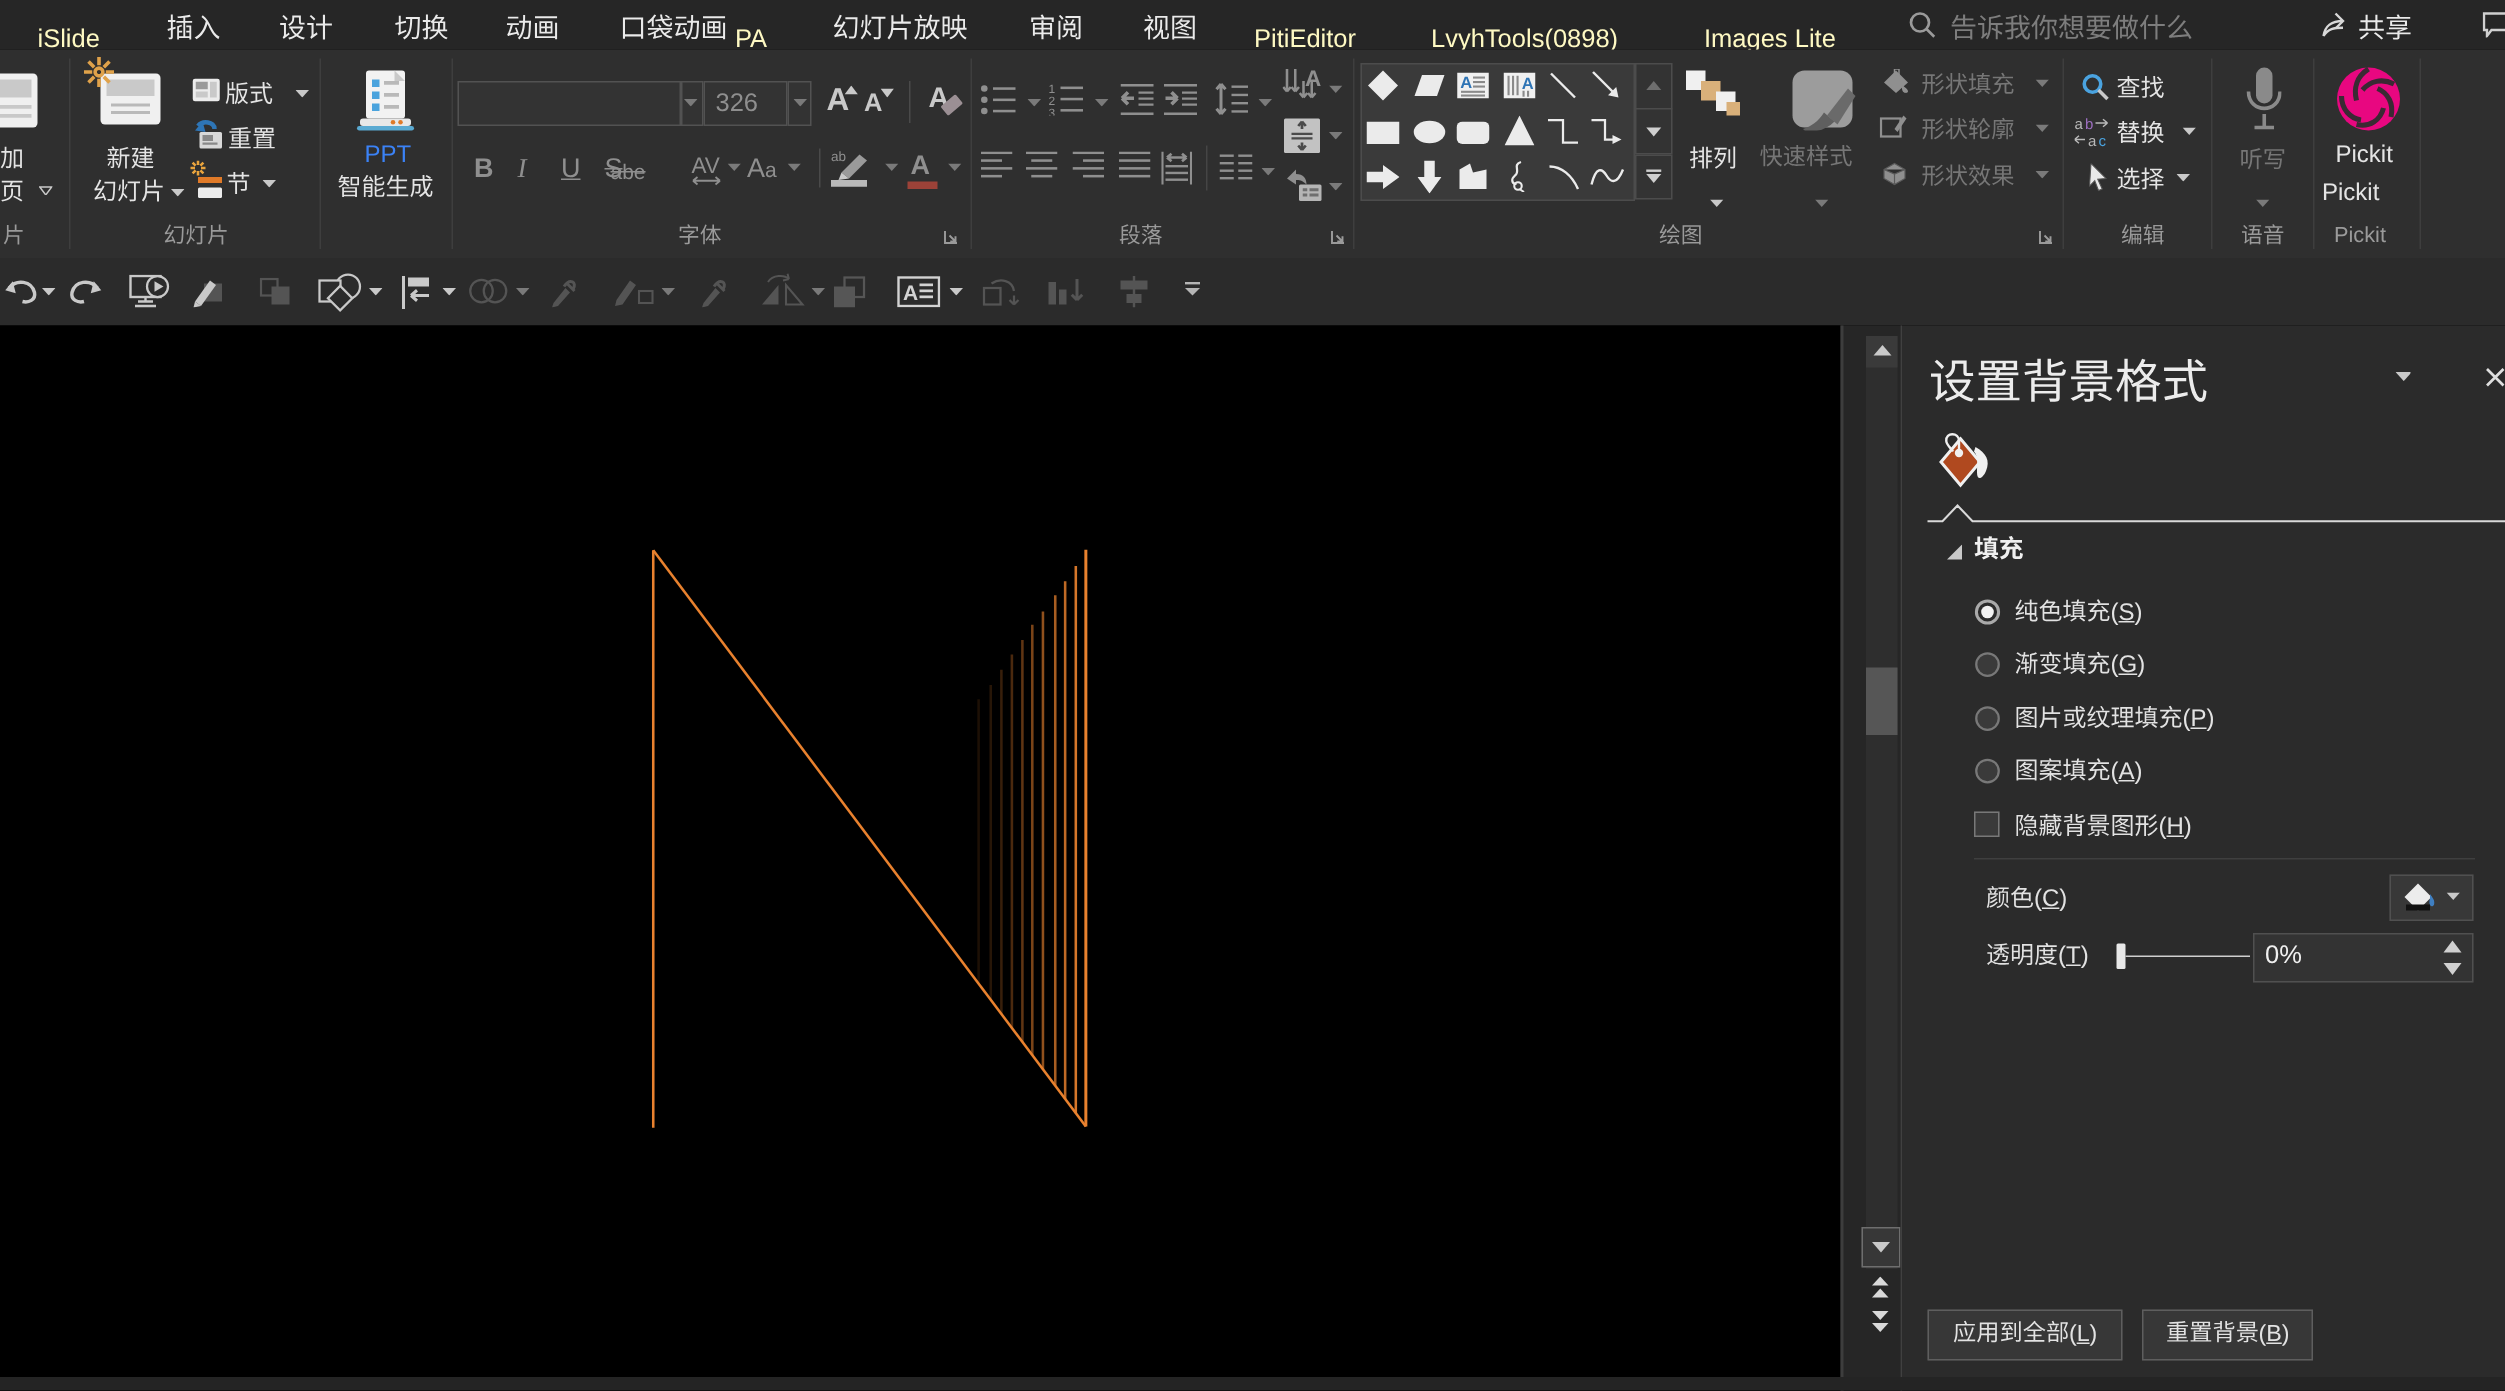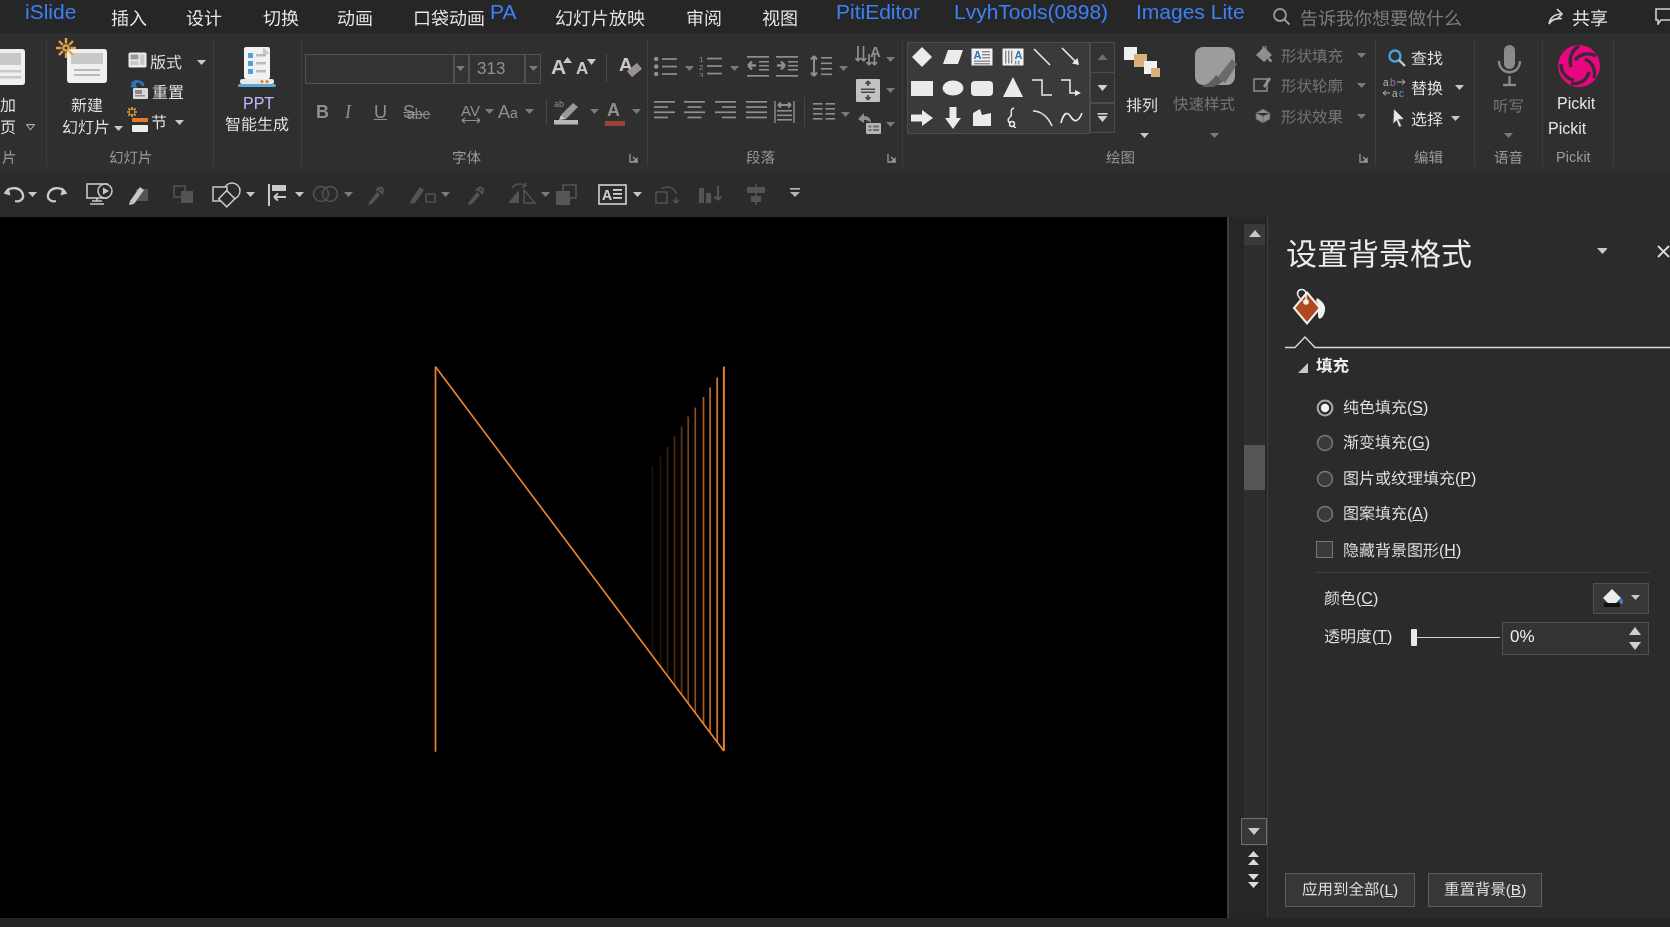--- a/index.html
+++ b/index.html
@@ -4,23 +4,23 @@
 html,body{width:1670px;height:927px;overflow:hidden;background:#000;font-family:"Liberation Sans",sans-serif}
 .abs{position:absolute}
 .cj{display:inline-block;vertical-align:-0.12em}
 #menubar{position:absolute;left:0;top:0;width:1670px;height:33px;background:#262626}
 #ribbon{position:absolute;left:0;top:33px;width:1670px;height:139px;background:#2f2f2f}
 #qbar{position:absolute;left:0;top:172px;width:1670px;height:45px;background:#2b2b2b}
 #canvas{position:absolute;left:0;top:217px;width:1227px;height:701px;background:#000}
 #rscol{position:absolute;left:1227px;top:217px;width:40px;height:710px;background:#262626}
 #panel{position:absolute;left:1267px;top:217px;width:403px;height:710px;background:#2b2b2b;border-left:1px solid #404040}
 #bstrip{position:absolute;left:0;top:918px;width:1670px;height:9px;background:#242424;z-index:9}
-.mitem{position:absolute;top:0;font-size:21px;color:#3b82f6;white-space:nowrap}
+.mitem{position:absolute;top:16px;font-size:17px;color:#fef9c3;white-space:nowrap}
 .gdiv{position:absolute;top:6px;height:127px;width:1px;background:#3e3e3e}
-.btxt{font-size:14.5px;color:#c4b5fd;white-space:nowrap}
+.btxt{font-size:14.5px;color:#3b82f6;white-space:nowrap}
 .combo{position:absolute;background:#333333;border:1px solid #525252}
 
 .plabel{white-space:nowrap;font-size:16px;color:#e2e2e2}
 .plabel .lat{font-size:16px;color:#e2e2e2}
 .pbtn{background:#373737;border:1px solid #5e5e5e;text-align:center;font-size:15.5px;color:#e2e2e2;line-height:31px}
 </style></head><body>
 <svg width="0" height="0" style="position:absolute">
     <defs>
       <path id="g63d2" d="M732 243V179H847V38H693V536H950V604H693V731C770 742 843 755 899 773L860 833C753 799 558 778 401 769C409 753 418 726 421 709C485 711 555 716 624 723V604H367V536H624V38H461V178H581V242H461V365C503 376 547 390 584 405L547 467C508 446 446 424 395 409V-79H461V-30H847V-81H916V433H731V368H847V243ZM160 840V638H54V568H160V341L37 308L55 235L160 267V8C160 -4 157 -7 146 -7C136 -7 106 -8 72 -7C82 -27 91 -58 94 -76C146 -76 180 -74 203 -62C225 -51 233 -30 233 8V289L342 323L334 391L233 362V568H329V638H233V840Z"></path>
       <path id="g5165" d="M295 755C361 709 412 653 456 591C391 306 266 103 41 -13C61 -27 96 -58 110 -73C313 45 441 229 517 491C627 289 698 58 927 -70C931 -46 951 -6 964 15C631 214 661 590 341 819Z"></path>
@@ -385,21 +385,21 @@
           <use href="#g751f" x="2000"></use>
           <use href="#g6210" x="3000"></use>
         </g>
       </svg></div>
     <div class="combo" style="left:304.5px;top:21px;width:149px;height:30px"></div>
     <div class="combo" style="left:453.5px;top:21px;width:15px;height:30px"></div>
     <svg class="abs" style="left:456.0px;top:33.0px;" width="9.0" height="5.0" viewBox="0 0 9 5">
       <path d="M0 0 L9.0 0 L4.5 5.0 Z" fill="#7a7a7a"></path>
     </svg>
     <div class="combo" style="left:469px;top:21px;width:56px;height:30px"></div>
-    <div class="abs" style="left:477px;top:26px;font-size:17px;color:#8f8f8f">313</div>
+    <div class="abs" style="left:477px;top:26px;font-size:17px;color:#8f8f8f">326</div>
     <div class="combo" style="left:525px;top:21px;width:16px;height:30px"></div>
     <svg class="abs" style="left:528.5px;top:33.0px;" width="9.0" height="5.0" viewBox="0 0 9 5">
       <path d="M0 0 L9.0 0 L4.5 5.0 Z" fill="#7a7a7a"></path>
     </svg>
     <div class="abs" style="left:551px;top:22px;font-size:21px;color:#c9c9c9;font-weight:bold">A</div>
     <svg class="abs" style="left:563.0px;top:24.0px;" width="9.0" height="6.0" viewBox="0 0 9 6">
       <path d="M4.5 0 L9 6 L0 6 Z" fill="#c9c9c9"></path>
     </svg>
     <div class="abs" style="left:576px;top:26px;font-size:17px;color:#c9c9c9;font-weight:bold">A</div>
     <svg class="abs" style="left:587.0px;top:26.0px;" width="9.0" height="6.0" viewBox="0 0 9 6">

